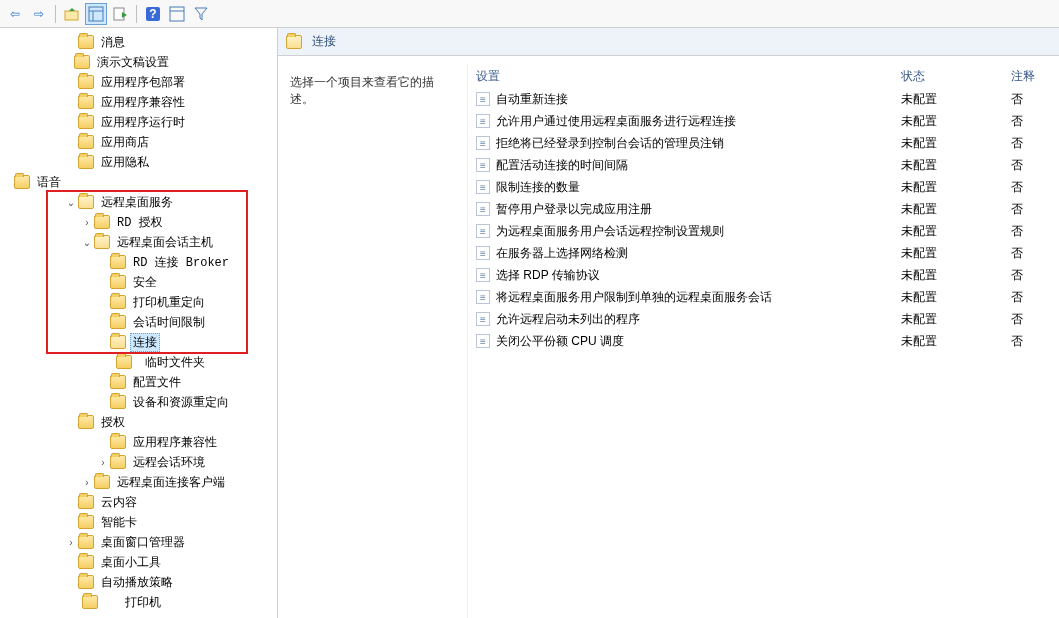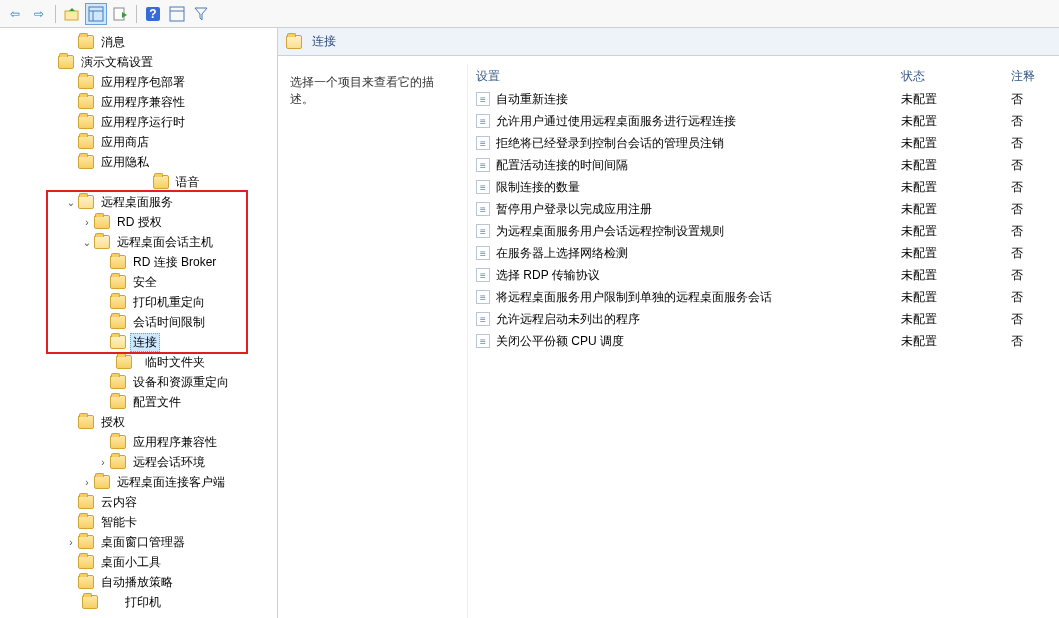--- a/index.html
+++ b/index.html
@@ -64,21 +64,21 @@
     top: -3px; left: 0;
     width: 7px; height: 3px;
     background: #f6cf63;
     border: 1px solid #d2a533;
     border-bottom: none;
     border-radius: 2px 2px 0 0;
   }
   .folder.open {
     background: linear-gradient(#fff2c9, #fadf91);
   }
-  .label { padding: 1px 3px; }
+  .label { padding: 1px 3px; font-family: Liberation Mono, monospace; }
   .node.selected .label { background: #cde8ff; border: 1px dotted #6aa0d8; padding: 0 2px; }
   .highlight-box {
     position: absolute;
     border: 2px solid #e02020;
     pointer-events: none;
   }
   .detail-pane {
     flex: 1;
     display: flex; flex-direction: column;
     min-width: 0;
@@ -190,21 +190,21 @@
     <div class="tree-pane">
       <ul class="tree" id="tree-root">
           <li>
             <div class="node" style="padding-left: 64px;">
               <span class="twisty blank">·</span>
               <span class="folder"></span>
               <span class="label">消息</span>
             </div>
           </li>
           <li>
-            <div class="node" style="padding-left: 44px;">
+            <div class="node" style="padding-left: 60px;">
               <span class="twisty blank">·</span>
               <span class="folder"></span>
               <span class="label">演示文稿设置</span>
             </div>
           </li>
           <li>
             <div class="node" style="padding-left: 64px;">
               <span class="twisty blank">·</span>
               <span class="folder"></span>
               <span class="label">应用程序包部署</span>
@@ -232,21 +232,21 @@
             </div>
           </li>
           <li>
             <div class="node" style="padding-left: 64px;">
               <span class="twisty blank">·</span>
               <span class="folder"></span>
               <span class="label">应用隐私</span>
             </div>
           </li>
           <li>
-            <div class="node" style="padding-left: 64px; justify-content: center;">
+            <div class="node" style="">
               <span class="twisty blank">·</span>
               <span class="folder"></span>
               <span class="label">语音</span>
             </div>
           </li>
           <li>
             <div class="node" style="padding-left: 64px;">
               <span class="twisty">⌄</span>
               <span class="folder open"></span>
               <span class="label">远程桌面服务</span>
@@ -305,28 +305,28 @@
             <div class="node" style="padding-left: 96px; gap: 6px;">
               <span class="twisty blank">·</span>
               <span class="folder"></span>
               <span class="label">临时文件夹</span>
             </div>
           </li>
           <li>
             <div class="node" style="padding-left: 96px;">
               <span class="twisty blank">·</span>
               <span class="folder"></span>
+              <span class="label">配置文件</span>
+            </div>
+          </li>
+          <li>
+            <div class="node" style="padding-left: 96px;">
+              <span class="twisty blank">·</span>
+              <span class="folder"></span>
               <span class="label">设备和资源重定向</span>
-            </div>
-          </li>
-          <li>
-            <div class="node" style="padding-left: 96px;">
-              <span class="twisty blank">·</span>
-              <span class="folder"></span>
-              <span class="label">配置文件</span>
             </div>
           </li>
           <li>
             <div class="node" style="padding-left: 64px;">
               <span class="twisty blank">·</span>
               <span class="folder"></span>
               <span class="label">授权</span>
             </div>
           </li>
           <li>

